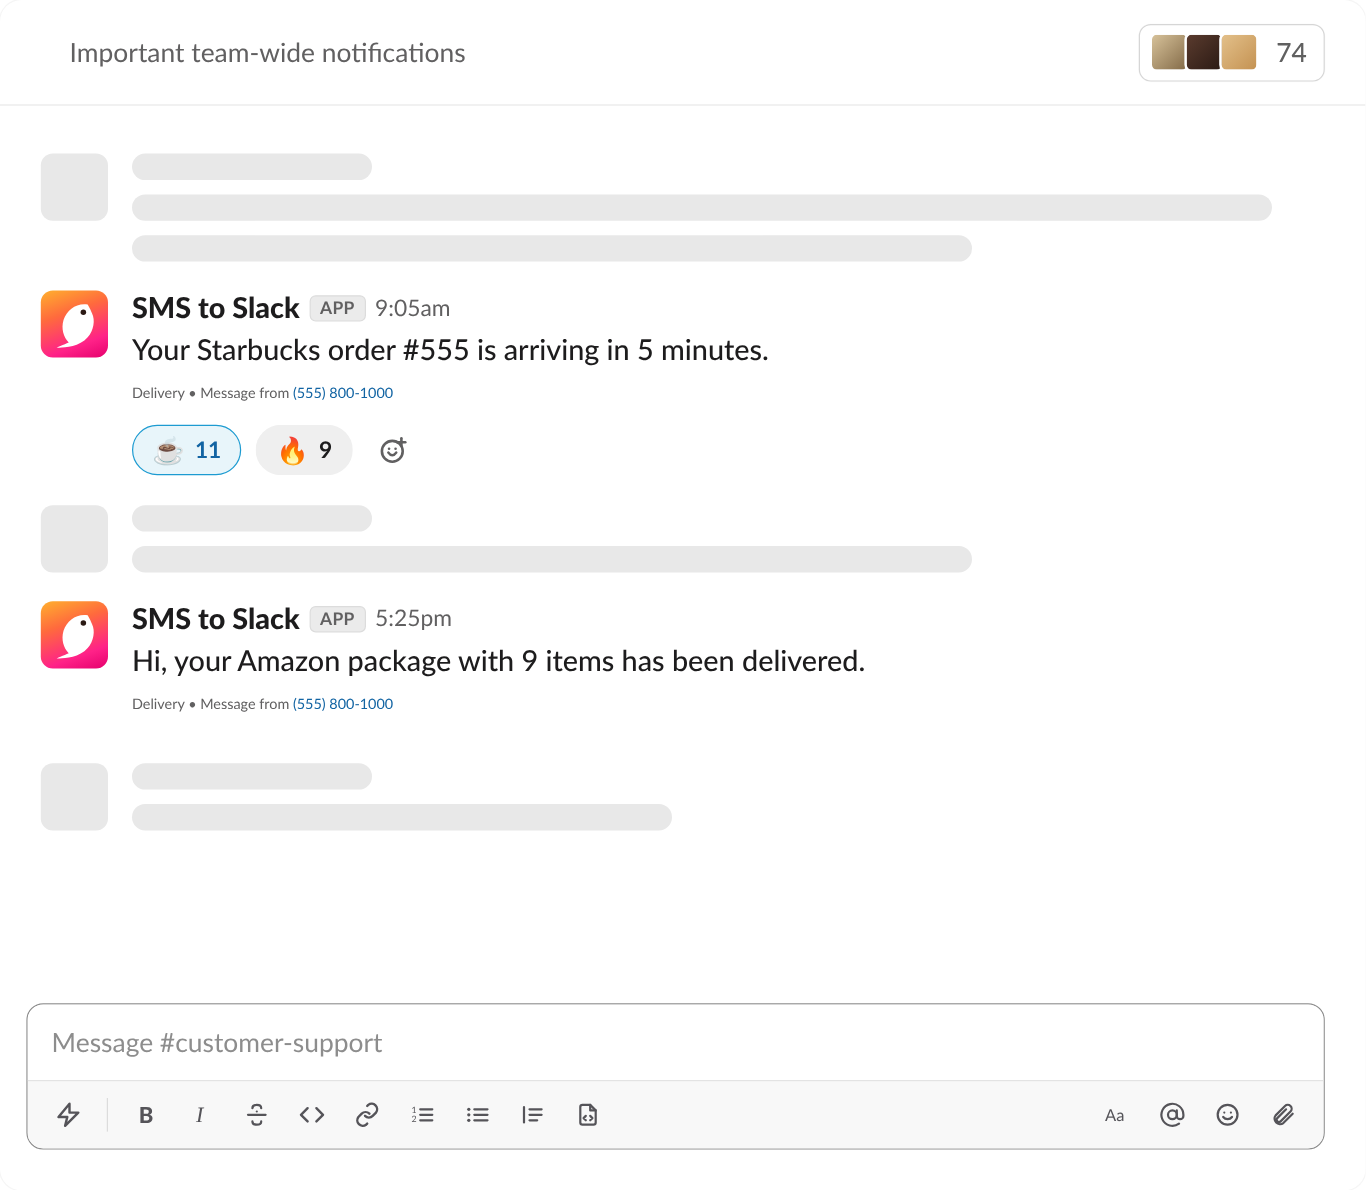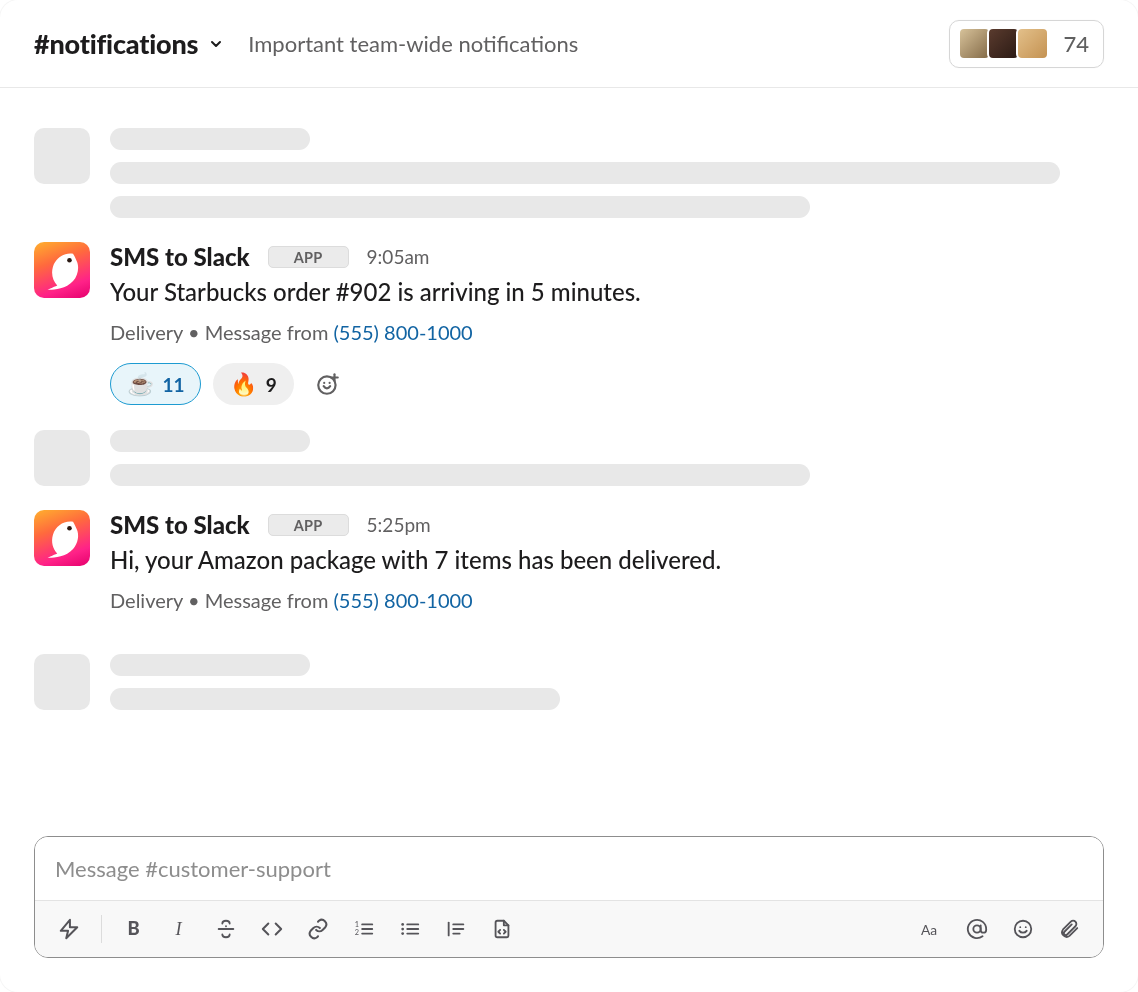--- a/index.html
+++ b/index.html
@@ -111,50 +111,50 @@
   .skel-row { display:flex; flex-direction:column; gap:12px; }
   .skel-bar {
     height: 22px;
     border-radius: 12px;
     background: #e8e8e8;
   }
 
   .meta {
     display: flex;
     align-items: center;
-    gap: 18px;
+    gap: 8px;
     margin-bottom: 6px;
     text-align: center;
   }
   .sender-name {
     font-size: 24px;
     font-weight: 900;
   }
   .app-badge {
     font-size: 14.5px;
     font-weight: 700;
     color: #616061;
     background: #ebebeb;
     border: 1px solid #dcdcdc;
     border-radius: 5px;
-    padding: 2px 25px 1px;
+    padding: 2px 8px 1px;
     letter-spacing: 0.3px;
   }
   .timestamp {
     font-size: 19px;
     color: #616061;
   }
   .message-text {
     font-size: 24px;
     font-weight: 500;
     color: #1d1c1d;
     margin-bottom: 14px;
   }
   .context-line {
-    font-size: 20px;
+    font-size: 12px;
     color: #616061;
     margin-bottom: 18px;
   }
   .context-line a {
     color: #1264a3;
     text-decoration: none;
   }
   .reactions {
     display: flex;
     gap: 12px;
@@ -183,21 +183,21 @@
   .react-add {
     width: 44px; height: 44px;
     border-radius: 50%;
     display:flex; align-items:center; justify-content:center;
     color: #616061;
     cursor: pointer;
   }
 
   
   .composer-wrap {
-    padding: 0 34px 34px 34px;
+    padding: 0 34px 34px 22px;
   }
   .composer {
     border: 1.5px solid #8d8d8d;
     border-radius: 14px;
     overflow: hidden;
   }
   .composer-input {
     width: 100%;
     border: none;
     outline: none;
@@ -229,28 +229,20 @@
     margin: 0 6px;
   }
   .tb-spacer { flex:1; }
 </style>
 </head>
 <body>
 
 <div class="app">
 
   <div class="header">
-    <div class="channel-name">
-      <span>#notifications</span>
-      <span class="chev">
-        <svg width="16" height="16" viewBox="0 0 24 24" fill="none" stroke="currentColor" stroke-width="3" stroke-linecap="round" stroke-linejoin="round">
-            <polyline points="6 9 12 15 18 9"></polyline>
-          </svg>
-      </span>
-    </div>
     <div class="channel-subtitle">Important team-wide notifications</div>
     <div class="header-spacer"></div>
     <div class="members-pill">
       <div class="avatars">
         <div class="av av1"></div>
         <div class="av av2"></div>
         <div class="av av3"></div>
       </div>
       <div class="count">74</div>
     </div>
@@ -273,21 +265,21 @@
           <path fill="#ffffff" d="M46 8 C33 6 22 14 18 26 C15 36 18 46 24 52 C24 52 10 58 10 58 C10 58 34 60 46 46 C53 38 55 26 51 18 C50 16 49 13 46 8 Z"></path>
           <circle cx="41" cy="17" r="3.2" fill="#2b1a14"></circle>
         </svg>
       </div>
       <div class="body">
         <div class="meta">
           <span class="sender-name">SMS to Slack</span>
           <span class="app-badge">APP</span>
           <span class="timestamp">9:05am</span>
         </div>
-        <div class="message-text">Your Starbucks order #902 is arriving in 5 minutes.</div>
+        <div class="message-text">Your Starbucks order #555 is arriving in 5 minutes.</div>
         <div class="context-line">
           <span>Delivery • Message from </span><a href="#">(555) 800-1000</a>
         </div>
         <div class="reactions">
           <div class="react-pill selected">
             <span class="emoji">☕</span>
             <span>11</span>
           </div>
           <div class="react-pill">
             <span class="emoji">🔥</span>
@@ -321,21 +313,21 @@
           <path fill="#ffffff" d="M46 8 C33 6 22 14 18 26 C15 36 18 46 24 52 C24 52 10 58 10 58 C10 58 34 60 46 46 C53 38 55 26 51 18 C50 16 49 13 46 8 Z"></path>
           <circle cx="41" cy="17" r="3.2" fill="#2b1a14"></circle>
         </svg>
       </div>
       <div class="body">
         <div class="meta">
           <span class="sender-name">SMS to Slack</span>
           <span class="app-badge">APP</span>
           <span class="timestamp">5:25pm</span>
         </div>
-        <div class="message-text">Hi, your Amazon package with 7 items has been delivered.</div>
+        <div class="message-text">Hi, your Amazon package with 9 items has been delivered.</div>
         <div class="context-line">
           <span>Delivery • Message from </span><a href="#">(555) 800-1000</a>
         </div>
       </div>
     </div>
 
     <div class="msg" style="margin-bottom:6px">
       <div class="avatar placeholder"></div>
       <div class="body skel-row">
         <div class="skel-bar" style="width:200px"></div>

